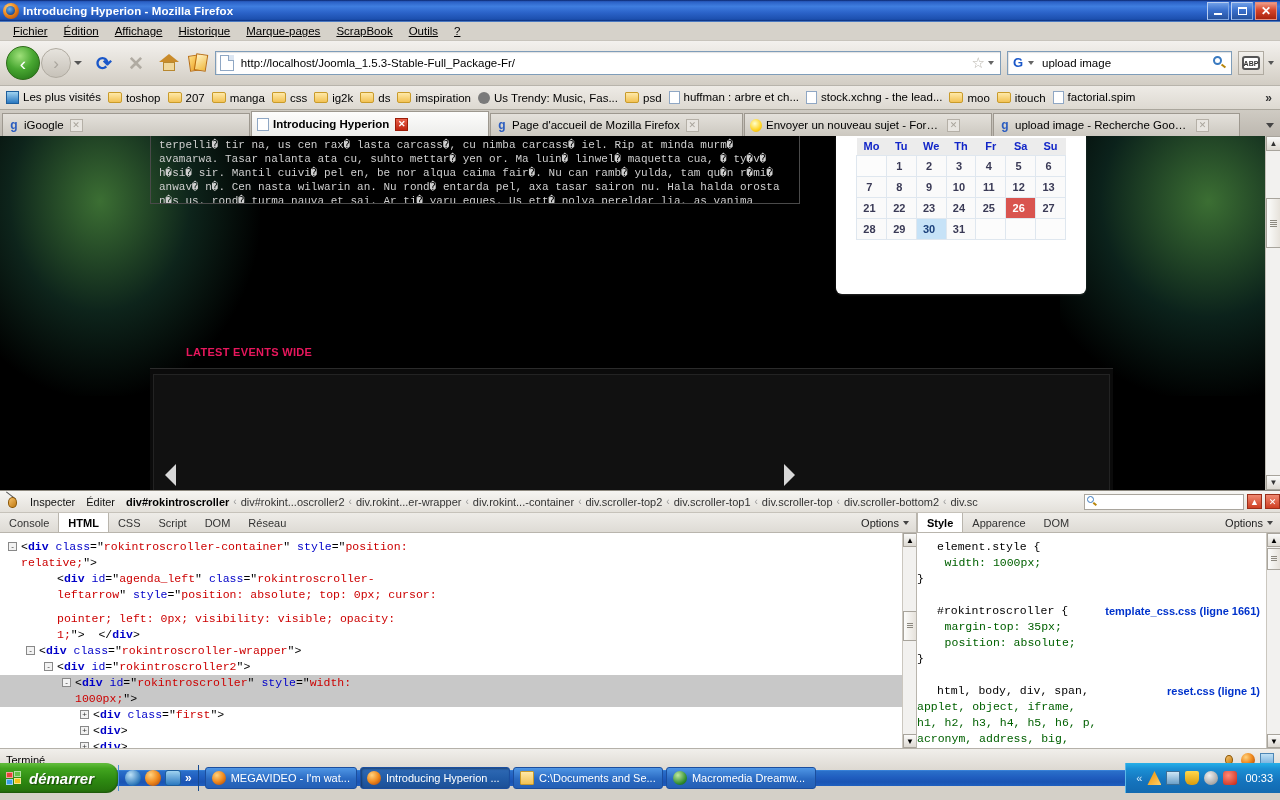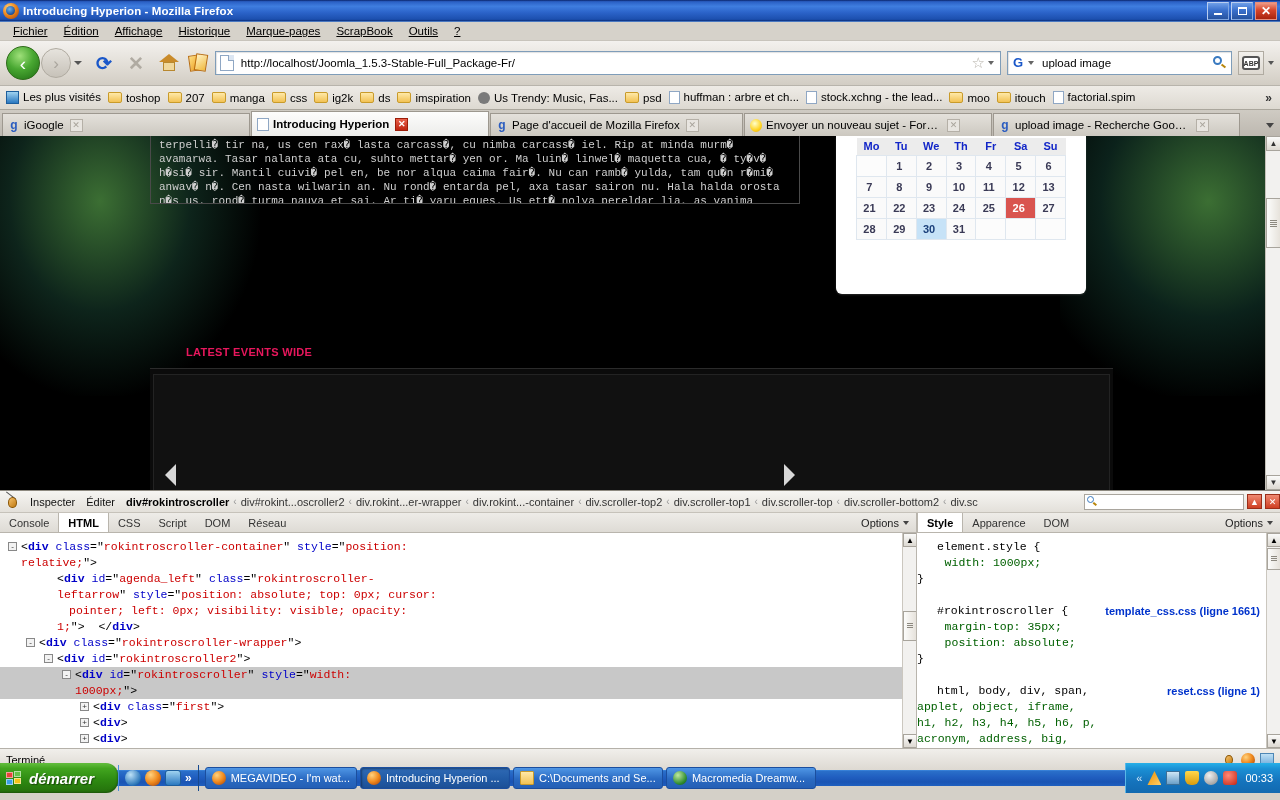--- a/index.html
+++ b/index.html
@@ -696,21 +696,21 @@
     </div>
 
     <div class="fb-body">
 
       <div class="fb-html">
         <div class="code" id="html-code">
             <div class="ln" style="padding-left: 8px;"><span class="tgl">-</span><span class="punct">&lt;</span><span class="tag">div</span><span class="punct"> </span><span class="attr">class</span><span class="punct">="</span><span class="val">rokintroscroller-container</span><span class="punct">" </span><span class="attr">style</span><span class="punct">="</span><span class="val">position:</span></div>
             <div class="ln" style="padding-left: 8px;"><span style="display: inline-block; width: 13px;"></span><span class="val">relative;</span><span class="punct">"&gt;</span></div>
             <div class="ln" style="padding-left: 44px;"><span style="display: inline-block; width: 13px;"></span><span class="punct">&lt;</span><span class="tag">div</span><span class="punct"> </span><span class="attr">id</span><span class="punct">="</span><span class="val">agenda_left</span><span class="punct">" </span><span class="attr">class</span><span class="punct">="</span><span class="val">rokintroscroller-</span></div>
             <div class="ln" style="padding-left: 44px;"><span style="display: inline-block; width: 13px;"></span><span class="val">leftarrow</span><span class="punct">" </span><span class="attr">style</span><span class="punct">="</span><span class="val">position: absolute; top: 0px; cursor:</span></div>
-            <div class="ln" style="padding-left: 56px;"><span style="display: inline-block; width: 13px;"></span><span class="val">pointer; left: 0px; visibility: visible; opacity:</span></div>
+            <div class="ln" style="padding-left: 44px; margin-top: 8px;"><span style="display: inline-block; width: 13px;"></span><span class="val">pointer; left: 0px; visibility: visible; opacity:</span></div>
             <div class="ln" style="padding-left: 44px;"><span style="display: inline-block; width: 13px;"></span><span class="val">1;</span><span class="punct">"&gt;  &lt;/</span><span class="tag">div</span><span class="punct">&gt;</span></div>
             <div class="ln" style="padding-left: 26px;"><span class="tgl">-</span><span class="punct">&lt;</span><span class="tag">div</span><span class="punct"> </span><span class="attr">class</span><span class="punct">="</span><span class="val">rokintroscroller-wrapper</span><span class="punct">"&gt;</span></div>
             <div class="ln" style="padding-left: 44px;"><span class="tgl">-</span><span class="punct">&lt;</span><span class="tag">div</span><span class="punct"> </span><span class="attr">id</span><span class="punct">="</span><span class="val">rokintroscroller2</span><span class="punct">"&gt;</span></div>
             <div class="ln hi" style="padding-left: 62px;"><span class="tgl">-</span><span class="punct">&lt;</span><span class="tag">div</span><span class="punct"> </span><span class="attr">id</span><span class="punct">="</span><span class="val">rokintroscroller</span><span class="punct">" </span><span class="attr">style</span><span class="punct">="</span><span class="val">width:</span></div>
             <div class="ln hi" style="padding-left: 62px;"><span style="display: inline-block; width: 13px;"></span><span class="val">1000px;</span><span class="punct">"&gt;</span></div>
             <div class="ln" style="padding-left: 80px;"><span class="tgl">+</span><span class="punct">&lt;</span><span class="tag">div</span><span class="punct"> </span><span class="attr">class</span><span class="punct">="</span><span class="val">first</span><span class="punct">"&gt;</span></div>
             <div class="ln" style="padding-left: 80px;"><span class="tgl">+</span><span class="punct">&lt;</span><span class="tag">div</span><span class="punct">&gt;</span></div>
             <div class="ln" style="padding-left: 80px;"><span class="tgl">+</span><span class="punct">&lt;</span><span class="tag">div</span><span class="punct">&gt;</span></div>
             <div class="ln" style="padding-left: 80px;"></div>
           </div>

